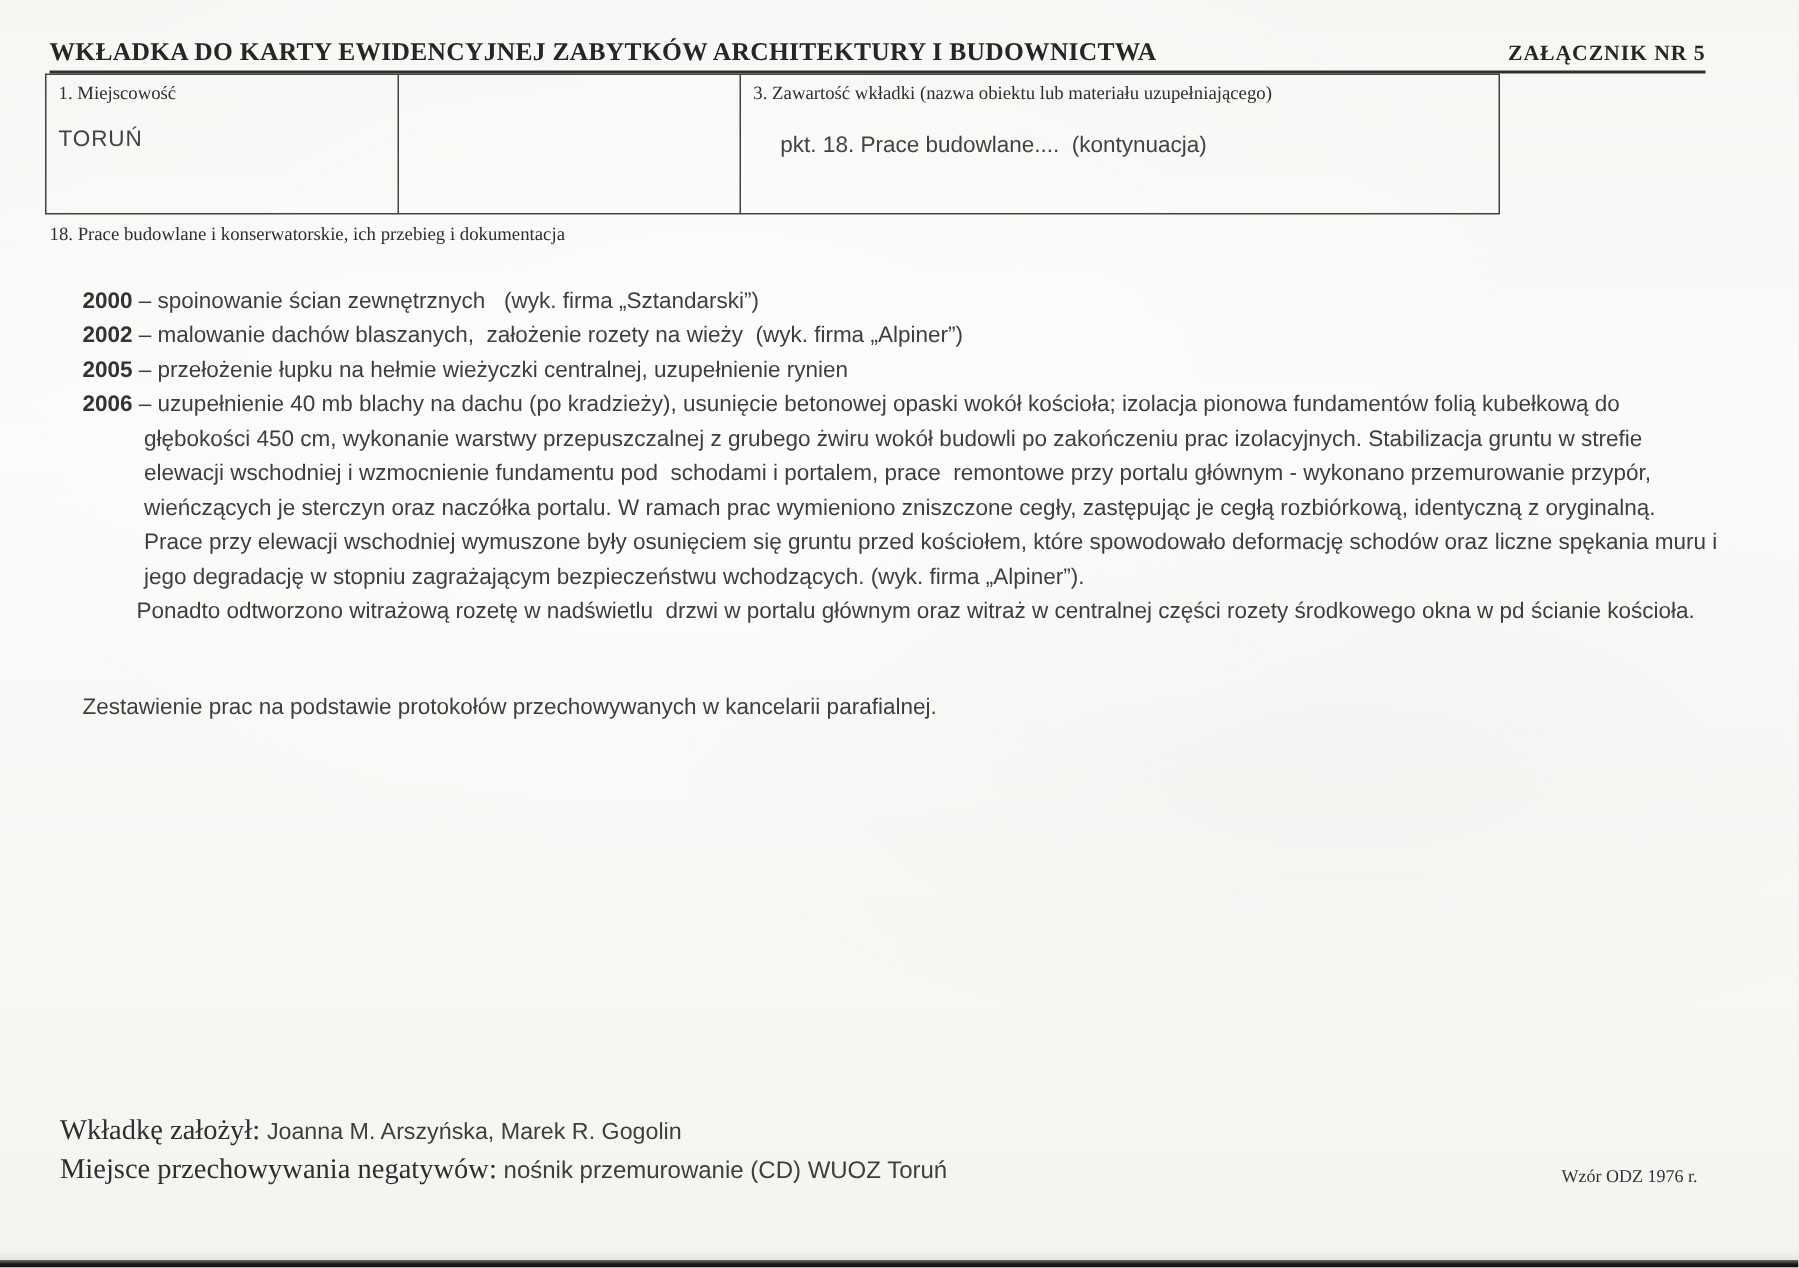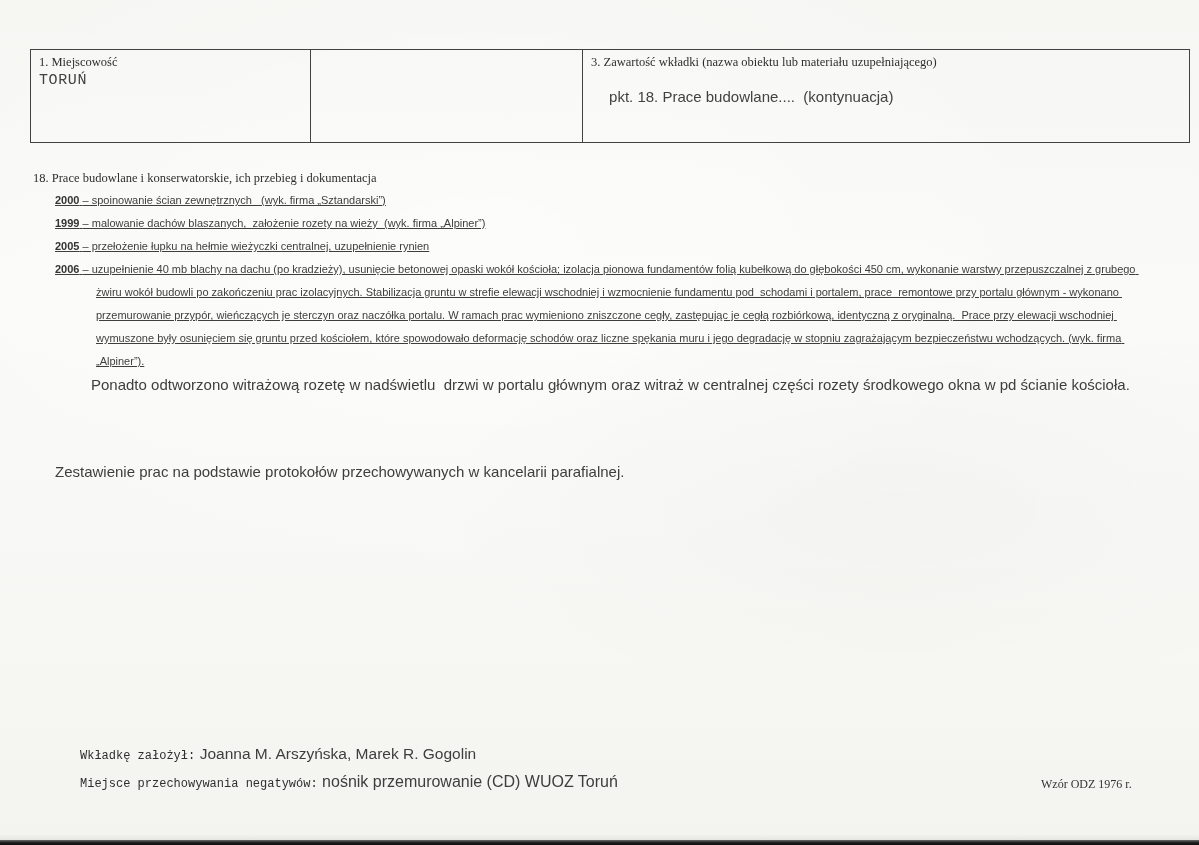--- a/index.html
+++ b/index.html
@@ -31,72 +31,72 @@
     white-space: nowrap;
   }
   .attachment-label {
     font-family: "Liberation Serif", serif;
     font-weight: bold; font-size: 14.5px; letter-spacing: 0.6px; color: #262626;
     white-space: nowrap;
   }
 
   
   .meta-table {
-    position: absolute; left: 30px; top: 49px; width: 1160px; height: 94px;
+    position: absolute; left: 30px; top: 49px; width: 970px; height: 94px;
     display: flex; box-sizing: border-box;
     border: 1px solid #424242;
   }
   .meta-col { box-sizing: border-box; border-right: 1px solid #424242; padding: 4px 8px 0 8px; }
   .meta-col:last-child { border-right: none; }
   .col-1 { width: 280px; }
   .col-2 { width: 273px; }
   .col-3 { width: 607px; }
   .cell-label {
     font-family: "Liberation Serif", serif;
     font-size: 12.5px; color: #2e2e2e; line-height: 16px;
   }
   .cell-value {
     font-size: 15px; color: #424242; line-height: 21px;
     white-space: pre-wrap;
   }
-  .col-1 .cell-value { letter-spacing: 0.6px; font-family: Liberation Mono, monospace; }
+  .col-1 .cell-value { margin-top: 12px; letter-spacing: 0.6px; }
   .col-2 .cell-value { margin-top: 17px; }
   .col-3 .cell-value { margin-top: 16px; padding-left: 18px; }
 
   
   .section-heading {
-    position: absolute; left: 33px; top: 171px;
+    position: absolute; left: 33px; top: 149px;
     font-family: "Liberation Serif", serif;
     font-size: 12.5px; color: #2e2e2e;
   }
 
   .works { position: absolute; left: 55px; top: 189px; width: 1096px; }
   .entry {
     padding-left: 41px; text-indent: -41px;
-    font-size: 11px; line-height: 23px; color: #3e3e3e; text-decoration: underline;
+    font-size: 15px; line-height: 23px; color: #3e3e3e;
   }
   .entry .entry-year { font-weight: bold; color: #333; }
   .entry .entry-text { white-space: pre-wrap; }
   .entry-extra {
     margin: 0 0 0 36px;
     font-size: 15px; line-height: 23px; color: #3e3e3e;
     white-space: pre-wrap;
   }
 
   .closing-note {
     position: absolute; left: 55px; top: 463px;
     font-size: 15px; color: #3e3e3e;
   }
 
   
   .footer { position: absolute; left: 40px; top: 741px; }
   .footer-row { line-height: 25px; white-space: nowrap; }
   .footer-label {
-    font-family: Liberation Mono, monospace;
-    font-size: 12px; color: #2e2e2e; margin-left: 40px;
+    font-family: Liberation Serif, serif;
+    font-size: 19px; color: #2e2e2e;
   }
   .footer-value { font-size: 15.5px; color: #3e3e3e; }
   .row-negatives .footer-value { font-size: 16px; }
 
   .form-model {
     position: absolute; left: 1041px; top: 777px;
     font-family: "Liberation Serif", serif;
     font-size: 12px; color: #333;
   }
 
@@ -108,20 +108,24 @@
   .scan-shadow-bottom {
     position: absolute; left: 0; bottom: 5px; width: 100%; height: 6px;
     background: linear-gradient(180deg, rgba(0,0,0,0) 0%, rgba(0,0,0,0.06) 100%);
   }
 </style>
 </head>
 <body>
 
 <div class="page">
 
+  <div class="form-header">
+    <div class="form-title">WKŁADKA DO KARTY EWIDENCYJNEJ ZABYTKÓW ARCHITEKTURY I BUDOWNICTWA</div>
+    <div class="attachment-label">ZAŁĄCZNIK NR 5</div>
+  </div>
 
   <div class="meta-table">
     <div class="meta-col col-1">
       <div class="cell-label">1. Miejscowość</div>
       <div class="cell-value">TORUŃ</div>
     </div>
     <div class="meta-col col-2">
     </div>
     <div class="meta-col col-3">
       <div class="cell-label">3. Zawartość wkładki (nazwa obiektu lub materiału uzupełniającego)</div>
@@ -130,21 +134,21 @@
   </div>
 
   <div class="section-heading">18. Prace budowlane i konserwatorskie, ich przebieg i dokumentacja</div>
 
   <div class="works">
     <div class="entry">
       <span class="entry-year">2000</span>
       <span class="entry-text">– spoinowanie ścian zewnętrznych   (wyk. firma „Sztandarski”)</span>
     </div>
     <div class="entry">
-      <span class="entry-year">1999</span>
+      <span class="entry-year">2002</span>
       <span class="entry-text">– malowanie dachów blaszanych,  założenie rozety na wieży  (wyk. firma „Alpiner”)</span>
     </div>
     <div class="entry">
       <span class="entry-year">2005</span>
       <span class="entry-text">– przełożenie łupku na hełmie wieżyczki centralnej, uzupełnienie rynien</span>
     </div>
     <div class="entry">
       <span class="entry-year">2006</span>
       <span class="entry-text">– uzupełnienie 40 mb blachy na dachu (po kradzieży), usunięcie betonowej opaski wokół kościoła; izolacja pionowa fundamentów folią kubełkową do głębokości 450 cm, wykonanie warstwy przepuszczalnej z grubego żwiru wokół budowli po zakończeniu prac izolacyjnych. Stabilizacja gruntu w strefie elewacji wschodniej i wzmocnienie fundamentu pod  schodami i portalem, prace  remontowe przy portalu głównym - wykonano przemurowanie przypór, wieńczących je sterczyn oraz naczółka portalu. W ramach prac wymieniono zniszczone cegły, zastępując je cegłą rozbiórkową, identyczną z oryginalną.  Prace przy elewacji wschodniej wymuszone były osunięciem się gruntu przed kościołem, które spowodowało deformację schodów oraz liczne spękania muru i jego degradację w stopniu zagrażającym bezpieczeństwu wchodzących. (wyk. firma „Alpiner”).</span>
     </div>

